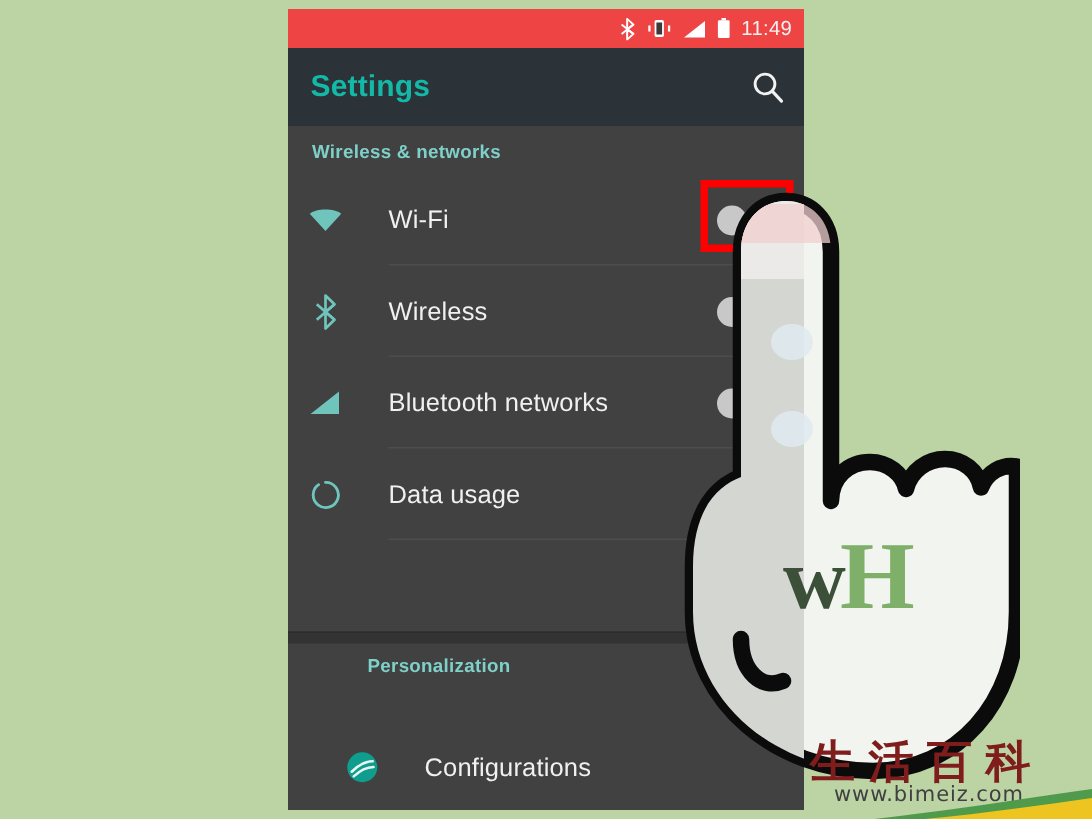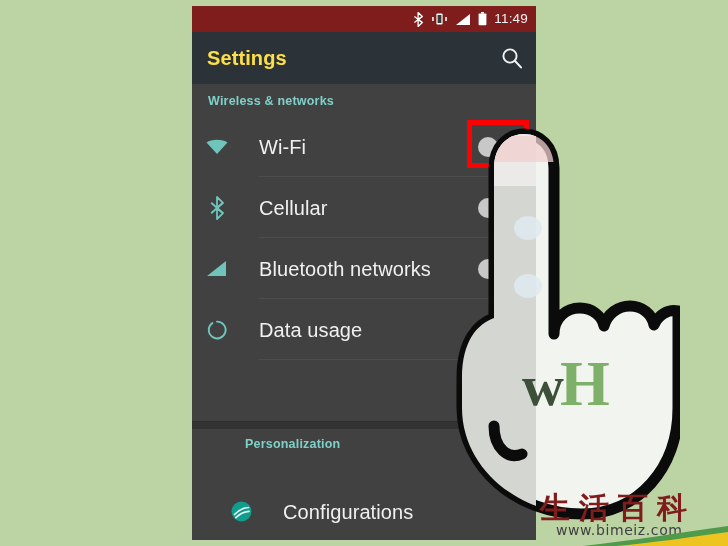--- a/index.html
+++ b/index.html
@@ -26,21 +26,21 @@
     height: 534px;
     background: #414141;
     overflow: hidden;
   }
 
   
   #statusbar {
     position: absolute;
     left: 0; top: 0;
     width: 344px; height: 34px;
-    background: #7f1d1d;
+    background: #ef4444;
   }
   #status-icons {
     position: absolute;
     right: 8px; top: 0;
     height: 26px;
     display: flex;
     align-items: center;
     gap: 7px;
   }
   .sbicon { display: block; }
@@ -55,21 +55,21 @@
   #toolbar {
     position: absolute;
     left: 0; top: 26px;
     width: 344px; height: 52px;
     background: #2b3338;
   }
   #app-title {
     position: absolute;
     left: 15px; top: 0;
     line-height: 52px;
-    color: #fde047;
+    color: #14b8a6;
     font-size: 20px;
     font-weight: bold;
     letter-spacing: 0.1px;
   }
   #search-btn {
     position: absolute;
     right: 12px; top: 14px;
     width: 24px; height: 24px;
     cursor: pointer;
   }
@@ -111,21 +111,21 @@
     left: 12px; top: 50%;
     transform: translateY(-50%);
     width: 26px; height: 26px;
     display: flex; align-items: center; justify-content: center;
   }
   .row-label {
     position: absolute;
     left: 67px; top: 50%;
     transform: translateY(-50%);
     color: #f0f0f0;
-    font-size: 20px;
+    font-size: 17px;
     letter-spacing: 0.1px;
   }
   .row-divider {
     position: absolute;
     left: 67px; right: 0; bottom: 0;
     height: 1px;
     background: #4d4d4d;
   }
   .toggle {
     position: absolute;
@@ -264,21 +264,21 @@
       </div>
 
       <div class="row" style="top:93px;">
         <div class="row-icon">
           <svg width="17" height="24" viewBox="0 0 17 24">
             <path d="M8 1 L14 6.8 L8 12 L8 1 Z M8 12 L14 17.2 L8 23 L8 12 Z" fill="none" stroke="#6fc4bc" stroke-width="1.8" stroke-linejoin="round"></path>
             <line x1="2.2" y1="6.8" x2="14" y2="17.2" stroke="#6fc4bc" stroke-width="1.8"></line>
             <line x1="2.2" y1="17.2" x2="14" y2="6.8" stroke="#6fc4bc" stroke-width="1.8"></line>
           </svg>
         </div>
-        <div class="row-label">Cellular</div>
+        <div class="row-label">Wireless</div>
         <div class="toggle">
           <div class="track"></div>
           <div class="knob"></div>
         </div>
         <div class="row-divider"></div>
       </div>
 
       <div class="row" style="top:154px;">
         <div class="row-icon">
           <svg width="24" height="20" viewBox="0 0 24 20">

